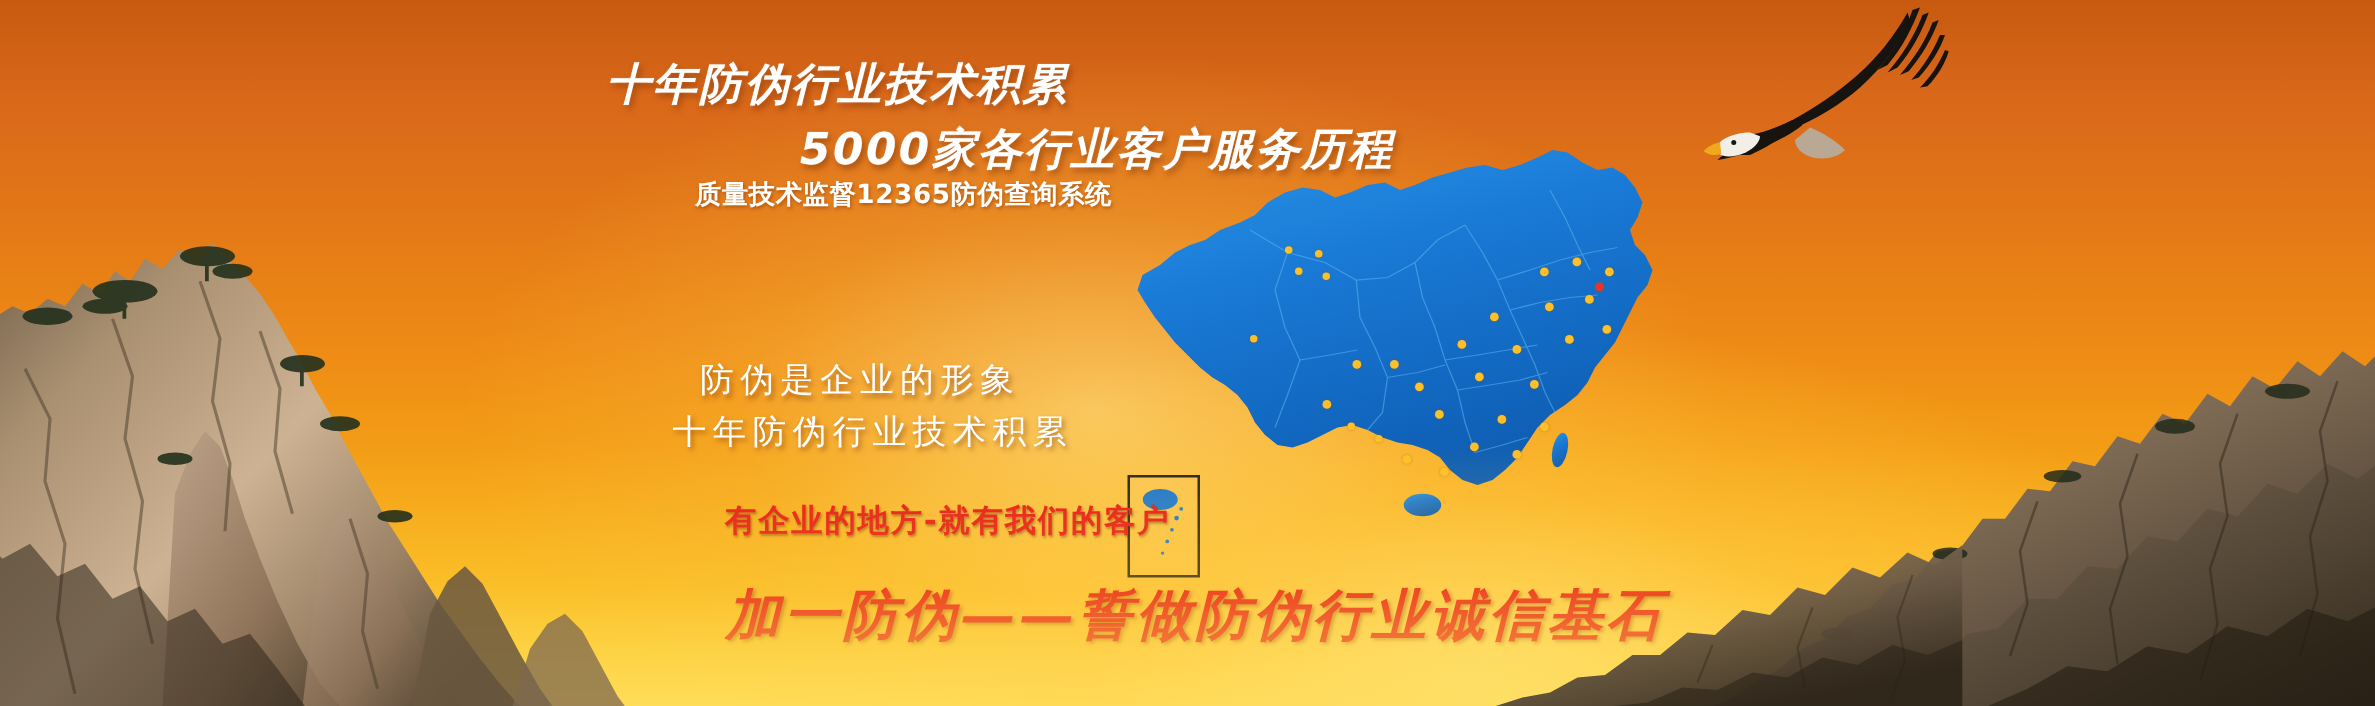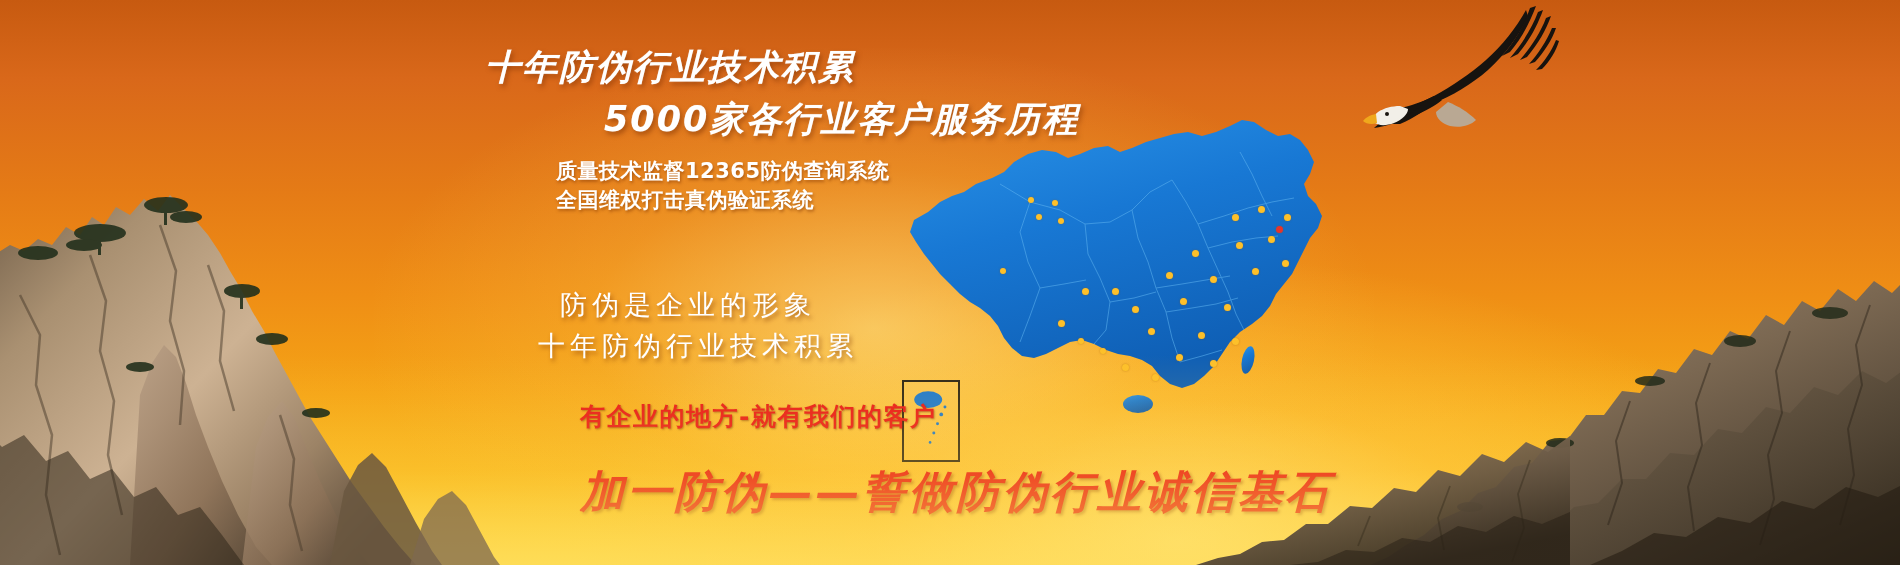--- a/index.html
+++ b/index.html
@@ -49,28 +49,28 @@
   }
 
   
   .headline{
     position:absolute; left:485px; top:44px;
     font-size:35px; font-weight:bold; font-style:italic; color:#ffffff;
     letter-spacing:2px; white-space:nowrap;
     text-shadow:2px 3px 5px rgba(120,45,0,.55), 0 0 1px rgba(255,255,255,.6);
   }
   .headline2{
-    position:absolute; left:604px; top:96px;
+    position:absolute; left:640px; top:96px;
     font-size:35px; font-weight:bold; font-style:italic; color:#ffffff;
     letter-spacing:2px; white-space:nowrap;
     text-shadow:2px 3px 5px rgba(120,45,0,.55), 0 0 1px rgba(255,255,255,.6);
   }
   .feature-list{
-    position:absolute; left:556px; top:158px;
-    display:flex; flex-direction:column; gap:1px;
+    position:absolute; left:556px; top:142px;
+    display:flex; flex-direction:column; gap:18px;
   }
   .feature-list li{
     list-style:none; font-size:21px; font-weight:bold; color:#ffffff;
     letter-spacing:.5px; white-space:nowrap; line-height:1.32;
     text-shadow:1px 2px 3px rgba(120,45,0,.5);
   }
   .slogan-wrap{ position:absolute; left:560px; top:285px; }
   .slogan{
     font-size:27px; font-weight:normal; color:#ffffff; white-space:nowrap;
     letter-spacing:5px; line-height:1.5;
@@ -193,21 +193,20 @@
         </g>
       </svg>
     </div>
   </div>
 
   <div class="headline">十年防伪行业技术积累</div>
   <div class="headline2">5000家各行业客户服务历程</div>
 
   <ul class="feature-list">
     <li>质量技术监督12365防伪查询系统</li>
-    <li>全国维权打击真伪验证系统</li>
   </ul>
 
   <div class="slogan-wrap">
     <div class="slogan">防伪是企业的形象</div>
     <div class="slogan indent">十年防伪行业技术积累</div>
   </div>
 
   <div class="red-line">有企业的地方-就有我们的客户</div>
   <div class="brush-line">加一防伪——誓做防伪行业诚信基石</div>
 

